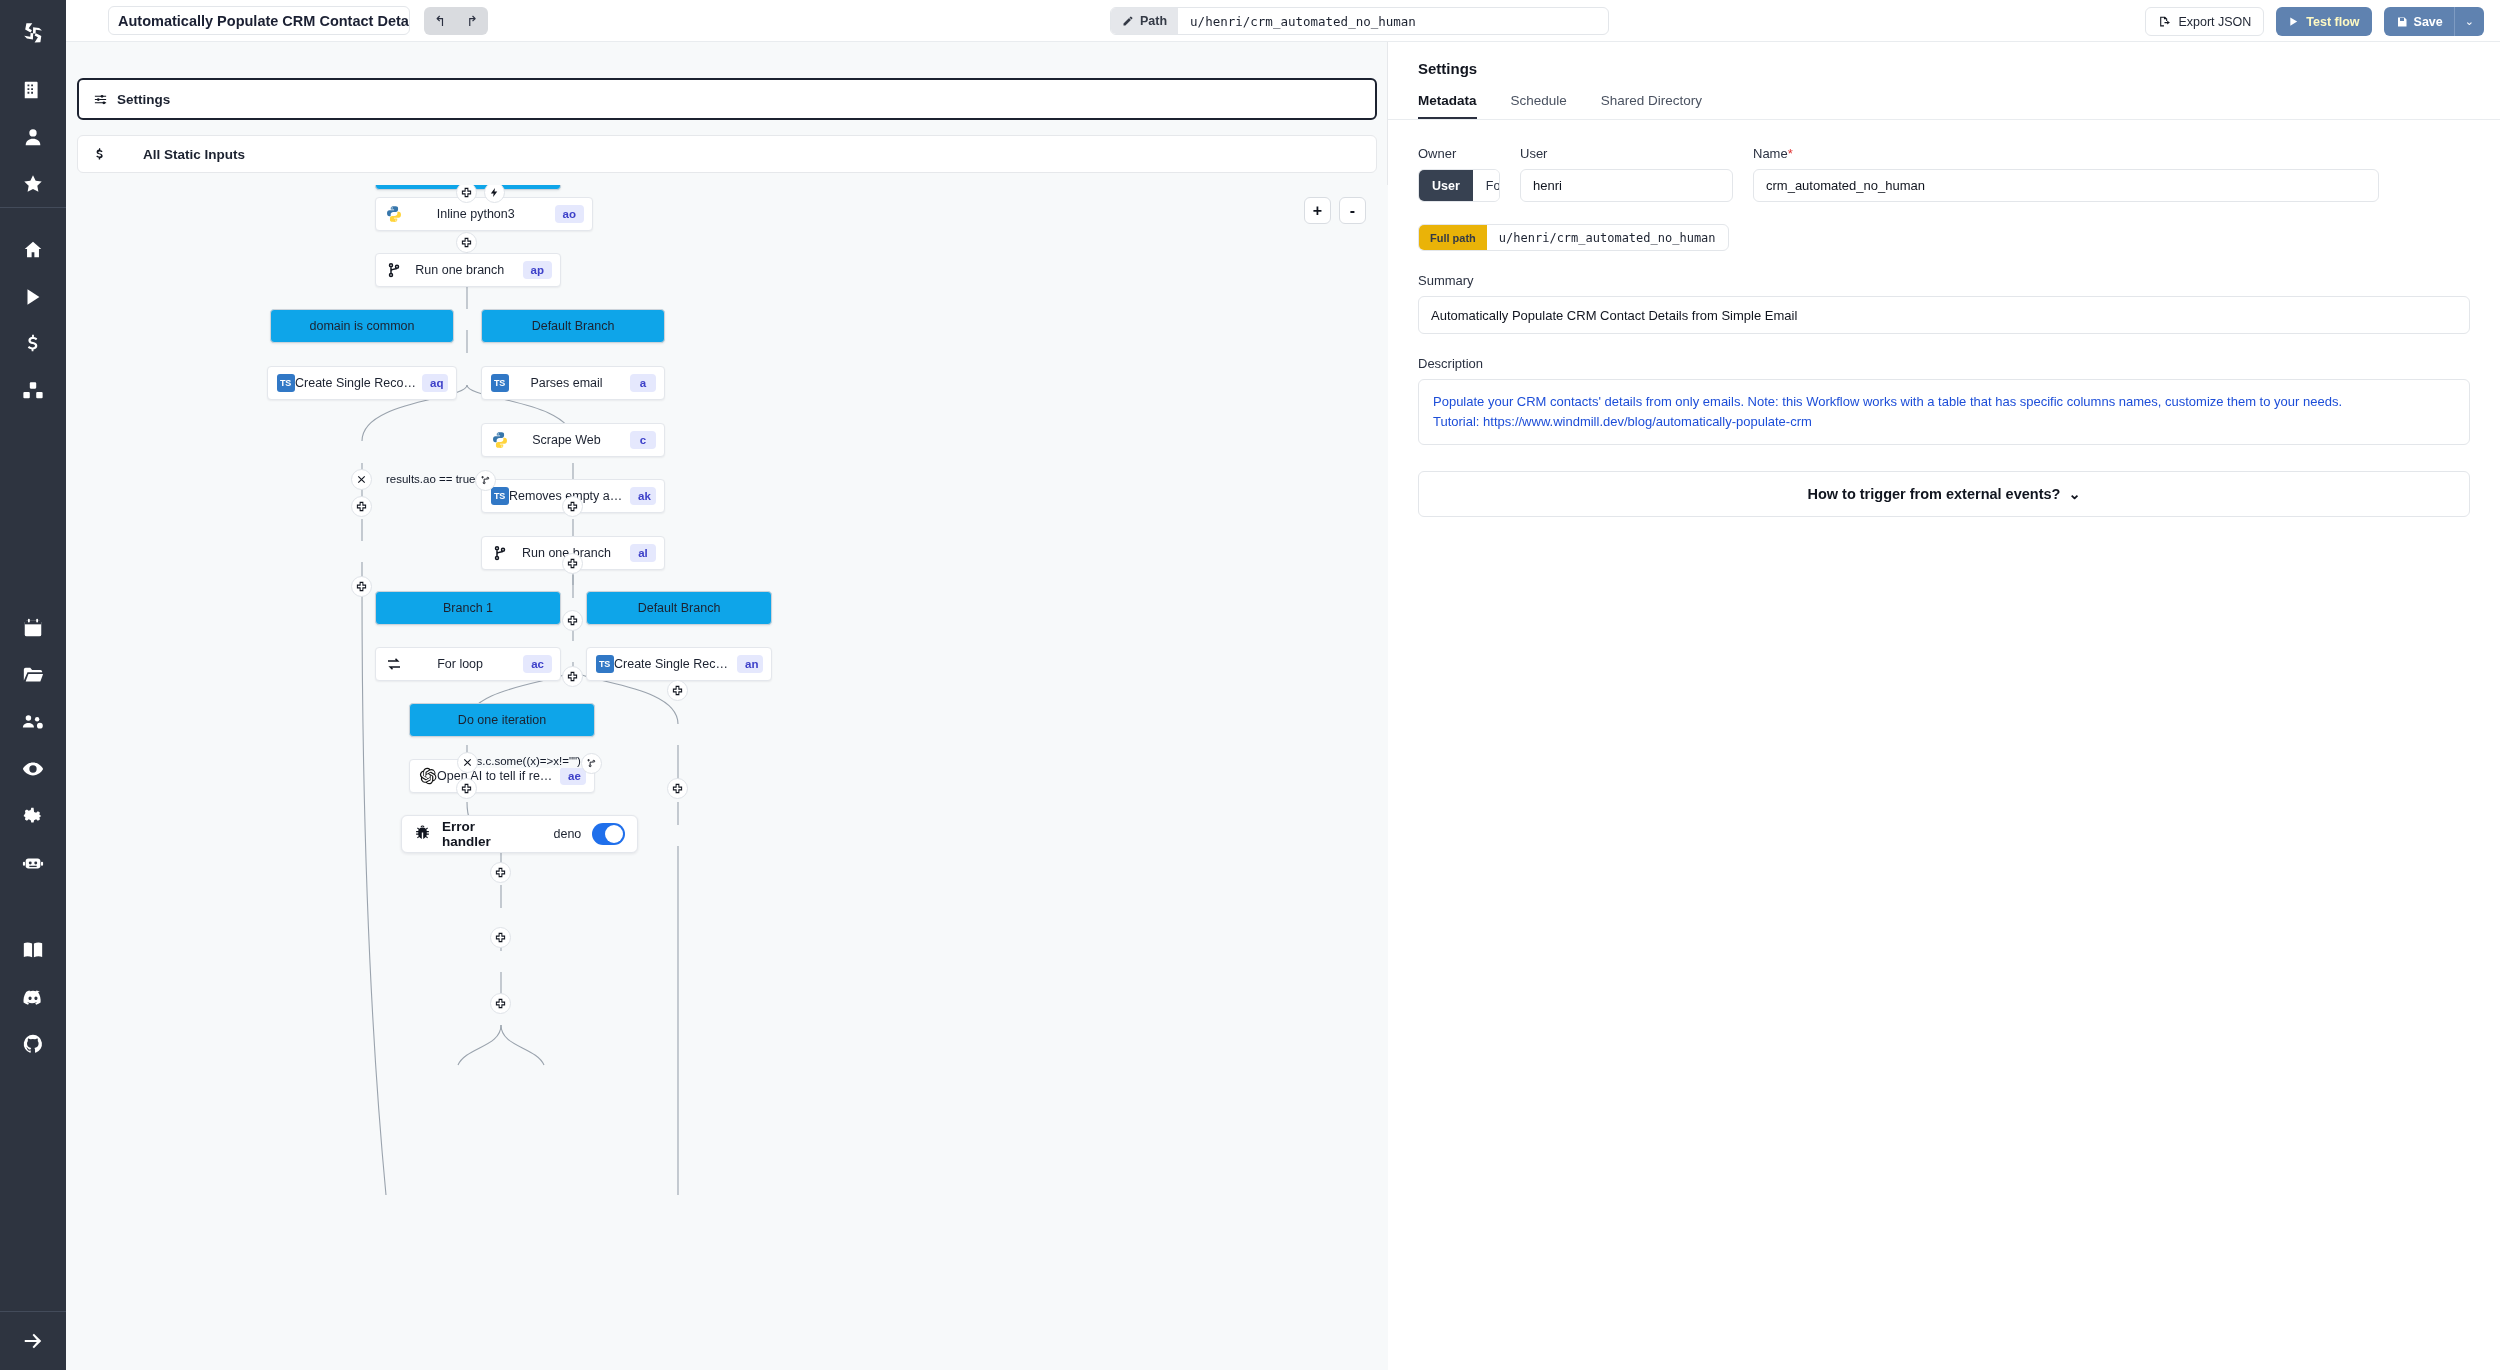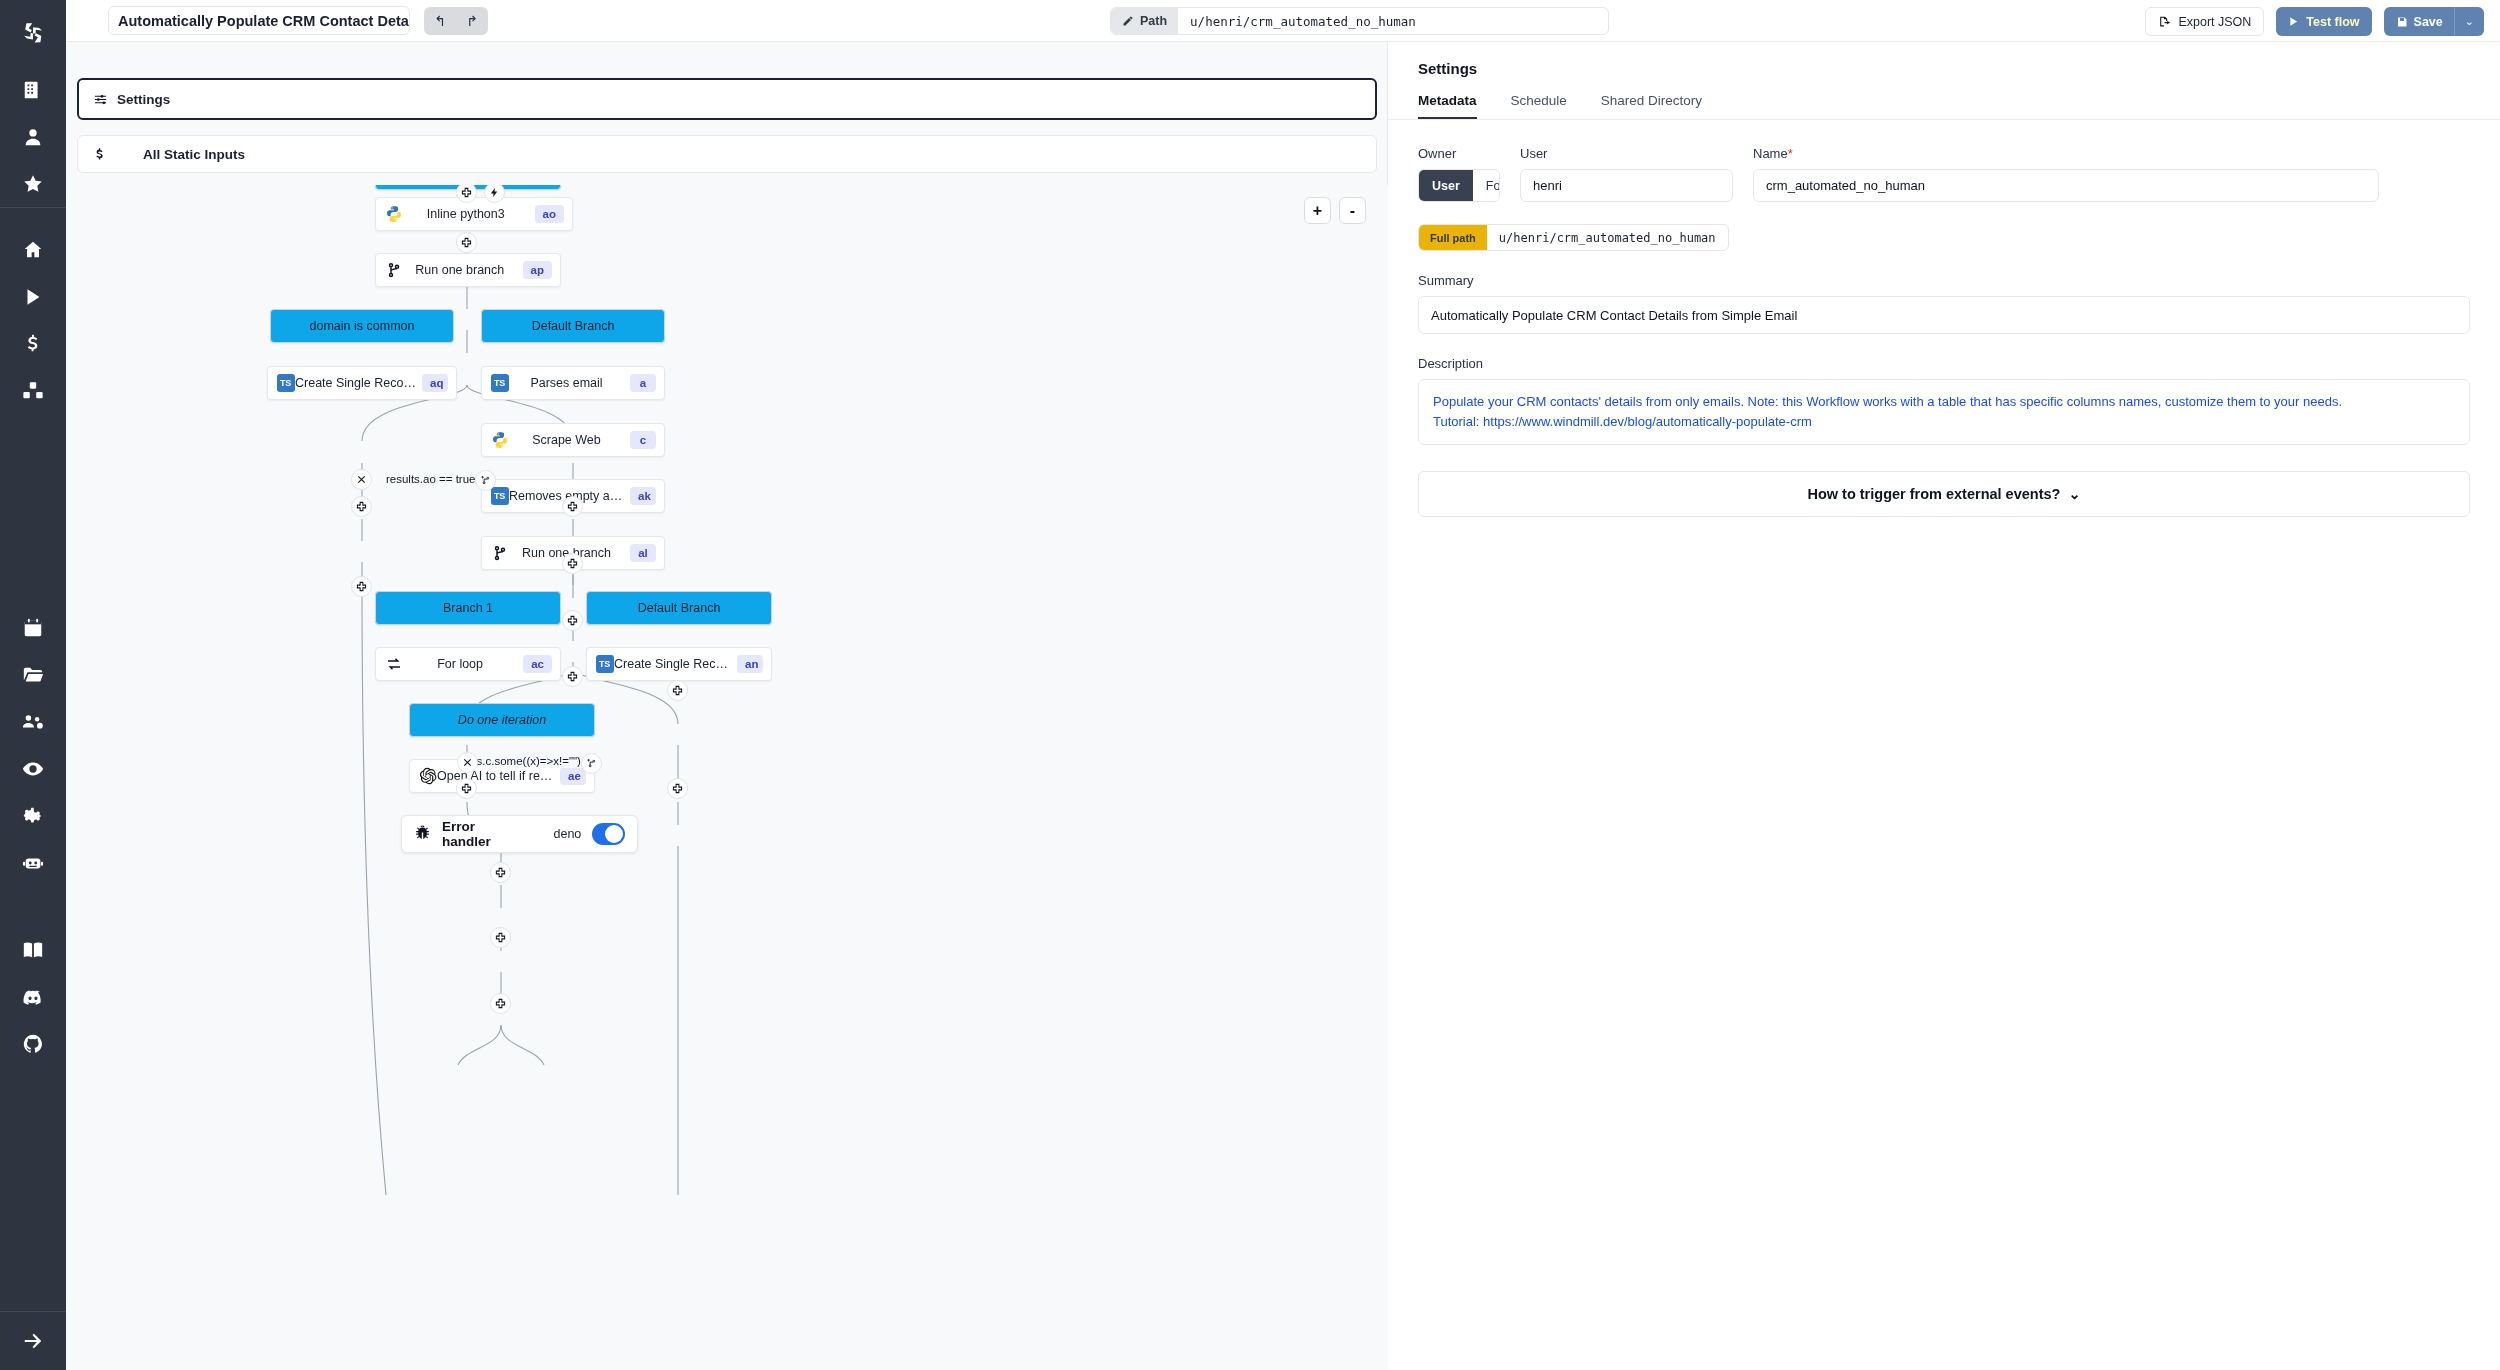--- a/index.html
+++ b/index.html
@@ -565,21 +565,21 @@
           </svg>
       </div>
 
       <div class="cond-chip" style="left:317px; top:287px;">results.ao == true</div>
       <div class="cond-chip" style="left:398px; top:569px;">...s.c.some((x)=&gt;x!="")</div>
 
       <div class="node node-virtual" style="left:309px; top:-29px; width:186px;">
         
       </div>
 
-      <div class="node node-step" style="left:309px; top:12px; width:198px;">
+      <div class="node node-step" style="left:309px; top:12px; width:218px;">
         <span class="lang-ico">
           <svg viewBox="0 0 24 24">
               <path fill="#3776ab" d="M11.9 1.5c-2.4 0-4.2.5-4.2 2.6v2h4.4v.8H5.9c-2 0-3.2 1.5-3.2 4s1 4 3.2 4h1.6v-2.3c0-1.9 1.6-3.4 3.5-3.4h3.5c1.6 0 2.9-1.3 2.9-2.9V4.1c0-1.6-1.3-2.3-2.9-2.5-.9-.1-1.8-.1-2.6-.1zM9.5 3c.5 0 .9.4.9.9s-.4.9-.9.9-.9-.4-.9-.9.4-.9.9-.9z"></path>
               <path fill="#ffd43b" d="M12.1 22.5c2.4 0 4.2-.5 4.2-2.6v-2h-4.4v-.8h6.2c2 0 3.2-1.5 3.2-4s-1-4-3.2-4h-1.6v2.3c0 1.9-1.6 3.4-3.5 3.4H9.5c-1.6 0-2.9 1.3-2.9 2.9v2.2c0 1.6 1.3 2.3 2.9 2.5.9.1 1.8.1 2.6.1zm2.4-1.5c-.5 0-.9-.4-.9-.9s.4-.9.9-.9.9.4.9.9-.4.9-.9.9z"></path>
             </svg>
         </span>
         <span class="node-label">Inline python3</span>
         <span class="badge">ao</span>
       </div>
 
@@ -663,21 +663,21 @@
       </div>
 
       <div class="node node-step" style="left:520px; top:462px; width:186px;">
         <span class="lang-ico">
             <div class="ts-ico">TS</div>
           </span>
         <span class="node-label">Create Single Record (Airtable)</span>
         <span class="badge">an</span>
       </div>
 
-      <div class="node node-virtual" style="left:343px; top:518px; width:186px;font-style:italic;">
+      <div class="node node-virtual" style="left:343px; top:518px; width:186px;">
         <span class="node-label">Do one iteration</span>
       </div>
 
       <div class="node node-step" style="left:343px; top:574px; width:186px;">
         <span class="lang-ico">
           <svg viewBox="0 0 24 24">
               <path fill="#111" d="M21.6 10a5.4 5.4 0 00-.5-4.5 5.5 5.5 0 00-5.9-2.6A5.5 5.5 0 0011 1a5.5 5.5 0 00-5.2 3.8A5.4 5.4 0 002.1 7.4a5.5 5.5 0 00.7 6.5A5.4 5.4 0 003.3 18.4a5.5 5.5 0 005.9 2.6A5.4 5.4 0 0013.3 23a5.5 5.5 0 005.2-3.8 5.4 5.4 0 003.6-2.6 5.5 5.5 0 00-.5-6.6zM13.3 21.4a4.1 4.1 0 01-2.6-.9l.1-.1 4.4-2.5a.7.7 0 00.4-.6v-6.2l1.9 1.1v5c0 2.3-1.9 4.2-4.2 4.2zM4.7 17.7a4.1 4.1 0 01-.5-2.8l.1.1 4.4 2.5a.7.7 0 00.7 0l5.4-3.1v2.1l-4.5 2.6a4.2 4.2 0 01-5.6-1.4zM3.5 8.2a4.1 4.1 0 012.2-1.8v5.1a.7.7 0 00.3.6l5.4 3.1-1.9 1.1-4.4-2.6a4.2 4.2 0 01-1.6-5.5zm15.3 3.6L13.4 8.7l1.9-1.1 4.4 2.6a4.2 4.2 0 01-.6 7.5v-5.1a.7.7 0 00-.3-.6zm1.9-2.8l-.1-.1-4.4-2.6a.7.7 0 00-.7 0l-5.4 3.1V7.3l4.5-2.6a4.2 4.2 0 016.1 4.3zM8.6 13l-1.9-1.1v-5c0-2.3 1.9-4.2 4.2-4.2a4.1 4.1 0 012.7.9l-.1.1L9.1 6.2a.7.7 0 00-.4.6zm1-2.2L12 9.4l2.4 1.4v2.8L12 15l-2.4-1.4z"></path>
             </svg>
         </span>
         <span class="node-label">Open AI to tell if relevant result</span>

